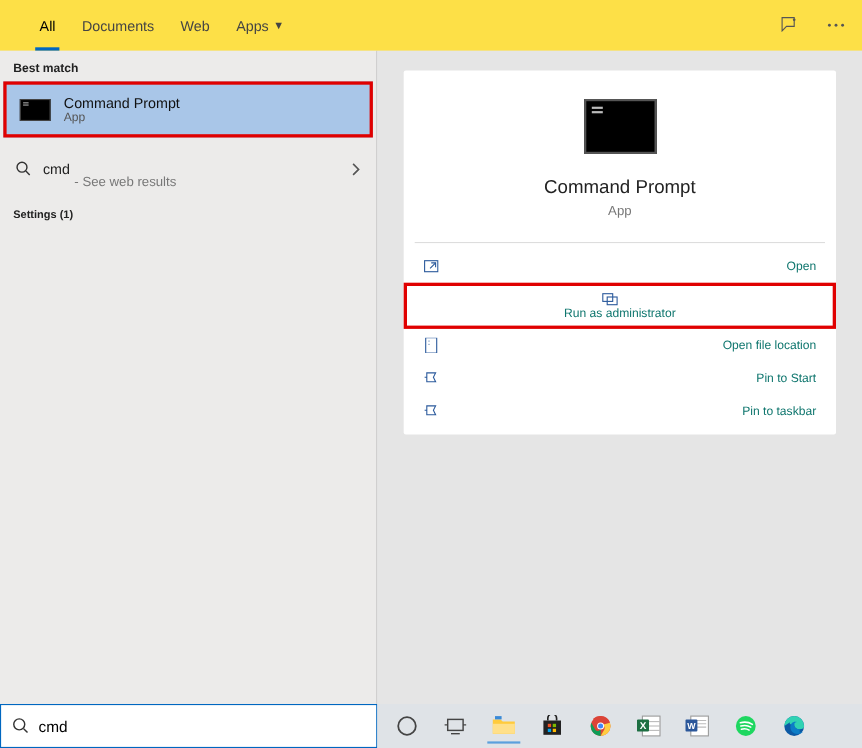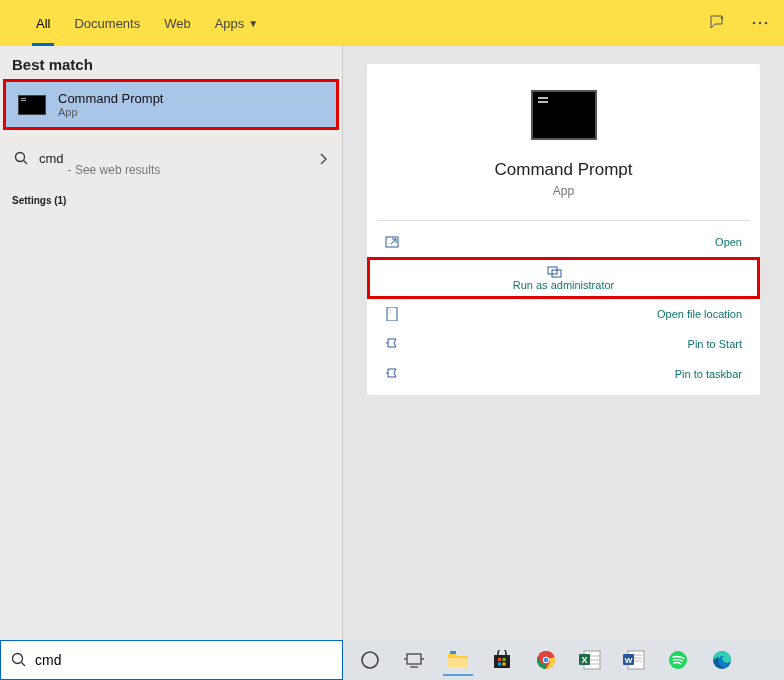--- a/index.html
+++ b/index.html
@@ -10,21 +10,21 @@
     .tab.active { color: #000; font-weight: 500; }
     .tab.active::after { content: ""; position: absolute; bottom: 0; left: 8px; right: 8px; height: 3px; background: #0067c0; }
     .tab .chev { margin-left: 4px; font-size: 10px; }
     .top-right { position: absolute; right: 12px; top: 0; height: 46px; display: flex; align-items: center; gap: 18px; }
     .icon-btn { width: 24px; height: 24px; display: flex; align-items: center; justify-content: center; color: #555; cursor: pointer; }
 
     .content { display: flex; height: 594px; }
     .left-pane { width: 343px; background: #ecebea; border-right: 1px solid #c9c9c9; }
     .right-pane { flex: 1; background: #e5e5e5; }
 
-    .section-header { font-size: 15px; font-weight: 600; color: #222; padding: 10px 14px 6px 12px; }
+    .section-header { font-size: 11px; font-weight: 600; color: #222; padding: 10px 14px 6px 12px; }
     .section-header.small { font-size: 10px; padding: 8px 14px 4px 12px; }
 
     .best-match-item { display: flex; align-items: center; background: #a9c6e8; padding: 9px 12px; border: 3px solid #e00000; margin: 0 3px; }
     .cmdicon { width: 28px; height: 20px; background: #000; border: 1px solid #444; margin-right: 12px; position: relative; }
     .cmdicon::before { content: ""; position: absolute; top: 2px; left: 2px; width: 5px; height: 1px; background: #aaa; box-shadow: 0 2px 0 #aaa; }
     .best-title { font-size: 13px; color: #111; }
     .best-sub { font-size: 11px; color: #555; }
 
     .web-row { display: flex; align-items: center; padding: 10px 14px; font-size: 13px; color: #222; }
     .web-row .sicon { margin-right: 10px; }

